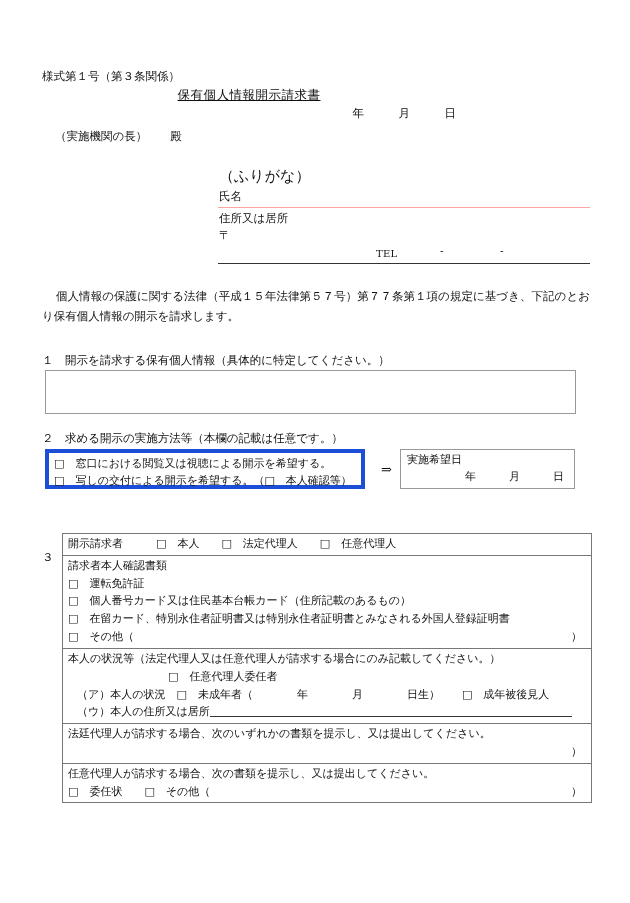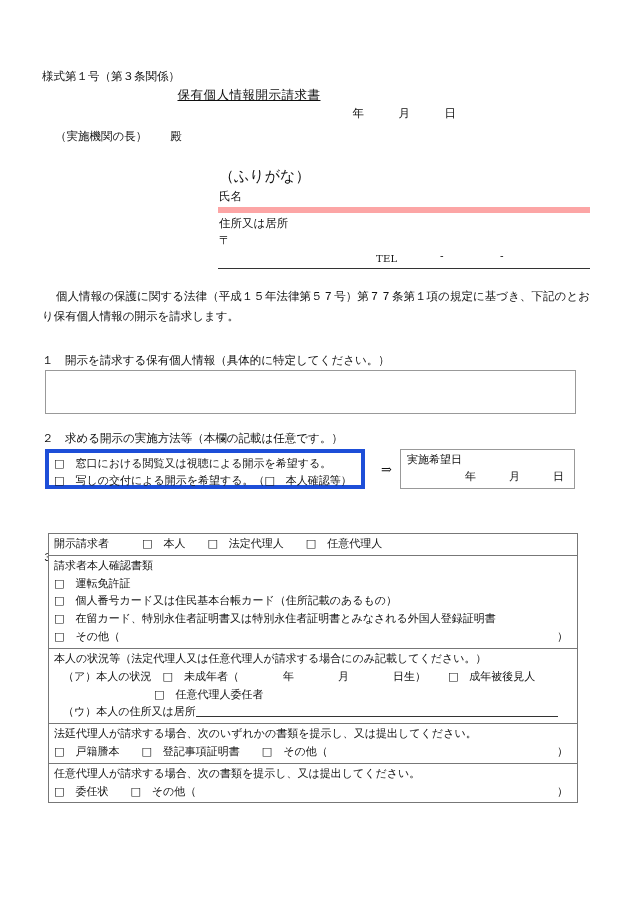--- a/index.html
+++ b/index.html
@@ -63,21 +63,21 @@
     top: 165px;
     width: 372px;
   }
   .ap-furigana {
     font-size: 15px;
     padding-left: 1px;
     line-height: 1.55;
   }
   .ap-name {
     font-size: 11.5px;
-    border-bottom: 6px solid #fca5a5;
+    border-bottom: 1px solid #fca5a5;
     padding: 1px 0 2px 1px;
     line-height: 1.35;
   }
   .ap-addr {
     font-size: 11.5px;
     padding: 2px 0 0 1px;
     line-height: 1.4;
   }
   .ap-zip {
     font-size: 11.5px;
@@ -188,21 +188,21 @@
     font-size: 11px;
     text-align: right;
     padding-right: 10px;
     white-space: pre;
     line-height: 1.4;
   }
 
   
   .sec3-table {
     position: absolute;
-    left: 48px;
+    left: 62px;
     top: 533px;
     width: 530px;
     border: 1px solid #777;
     box-sizing: border-box;
     background: #fff;
   }
   .trow {
     border-bottom: 1px solid #777;
     padding: 1px 5px 2px 5px;
   }
@@ -281,28 +281,28 @@
     <div class="trow">
       <div class="tline">請求者本人確認書類</div>
       <div class="tline">□　運転免許証</div>
       <div class="tline">□　個人番号カード又は住民基本台帳カード（住所記載のあるもの）</div>
       <div class="tline">□　在留カード、特別永住者証明書又は特別永住者証明書とみなされる外国人登録証明書</div>
       <div class="tline clearfix"><span>□　その他（</span><span class="paren-close-right">）</span></div>
     </div>
 
     <div class="trow">
       <div class="tline">本人の状況等（法定代理人又は任意代理人が請求する場合にのみ記載してください。）</div>
+      <div class="tline indent2">□　任意代理人委任者</div>
       <div class="tline indent1">（ア）本人の状況　□　未成年者（　　　　年　　　　月　　　　日生）　　□　成年被後見人</div>
-      <div class="tline indent2">□　任意代理人委任者</div>
       <div class="tline indent1"><span>（ウ）本人の住所又は居所</span><span class="fill-line fill-addr"></span></div>
     </div>
 
     <div class="trow">
       <div class="tline">法廷代理人が請求する場合、次のいずれかの書類を提示し、又は提出してください。</div>
-      <div class="tline clearfix"><span>□　戸籍謄本　　□　登記事項証明書　　□　その他（</span><span class="paren-close-right">）</span></div>
+      <div class="tline clearfix"><span class="paren-close-right">）</span></div>
     </div>
 
     <div class="trow">
       <div class="tline">任意代理人が請求する場合、次の書類を提示し、又は提出してください。</div>
       <div class="tline clearfix"><span>□　委任状　　□　その他（</span><span class="paren-close-right">）</span></div>
     </div>
 
   </div>
 
 </div>

